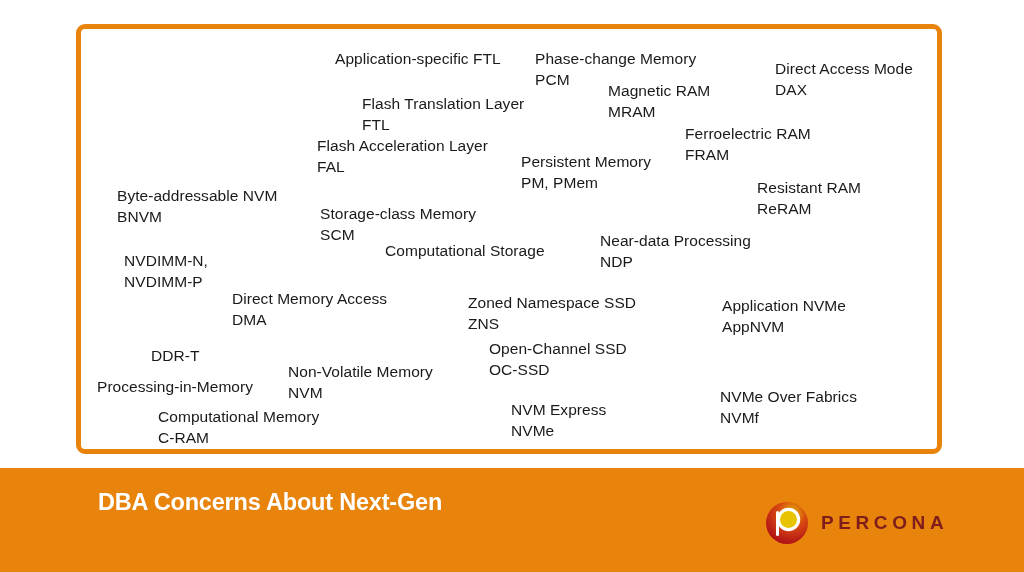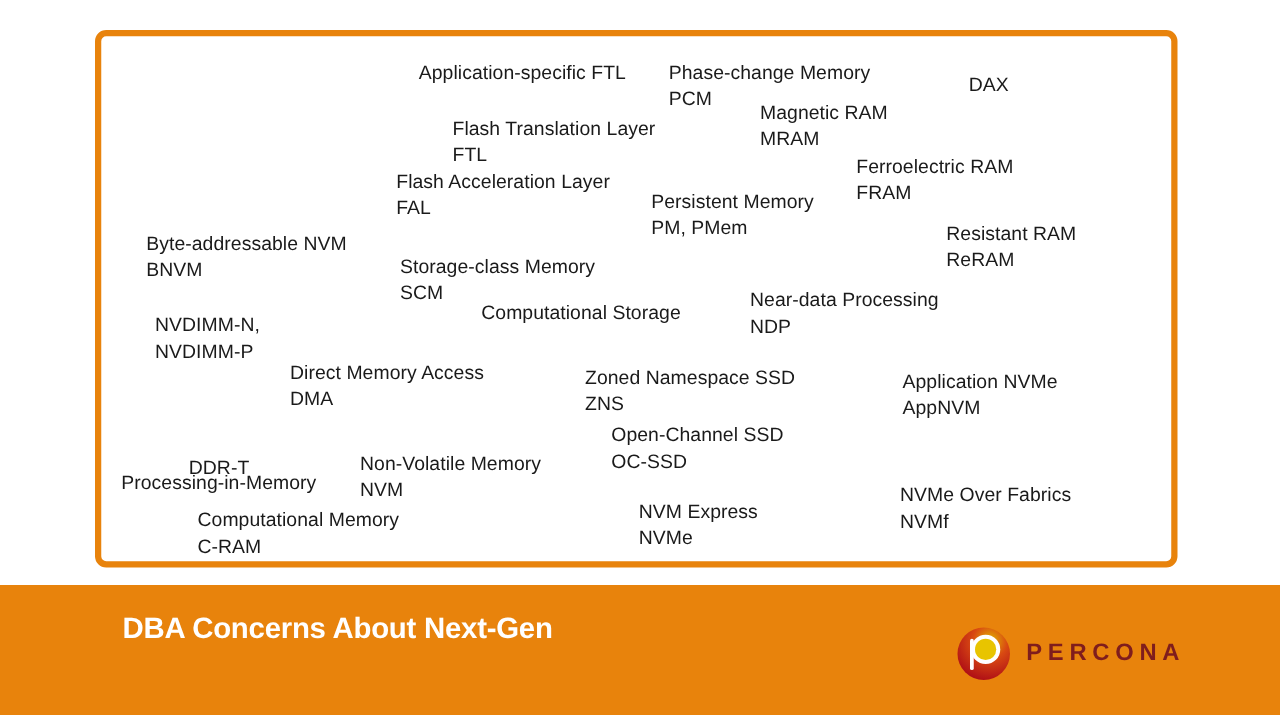--- a/index.html
+++ b/index.html
@@ -127,20 +127,21 @@
 
   <div id="terms-layer">
       <div class="term single" style="left: 335px; top: 48px;">
         <span class="full">Application-specific FTL</span>
       </div>
       <div class="term" style="left: 535px; top: 48px;">
         <span class="full">Phase-change Memory</span>
         <span class="abbr">PCM</span>
       </div>
       <div class="term" style="left: 775px; top: 58px;">
+        <span class="full">Direct Access Mode</span>
         <span class="abbr">DAX</span>
       </div>
       <div class="term" style="left: 362px; top: 93px;">
         <span class="full">Flash Translation Layer</span>
         <span class="abbr">FTL</span>
       </div>
       <div class="term" style="left: 608px; top: 80px;">
         <span class="full">Magnetic RAM</span>
         <span class="abbr">MRAM</span>
       </div>
@@ -188,21 +189,21 @@
         <span class="abbr">ZNS</span>
       </div>
       <div class="term" style="left: 722px; top: 295px;">
         <span class="full">Application NVMe</span>
         <span class="abbr">AppNVM</span>
       </div>
       <div class="term" style="left: 489px; top: 338px;">
         <span class="full">Open-Channel SSD</span>
         <span class="abbr">OC-SSD</span>
       </div>
-      <div class="term single" style="left: 151px; top: 364px;">
+      <div class="term single" style="left: 151px; top: 345px;">
         <span class="full">DDR-T</span>
       </div>
       <div class="term" style="left: 288px; top: 361px;">
         <span class="full">Non-Volatile Memory</span>
         <span class="abbr">NVM</span>
       </div>
       <div class="term" style="left: 97px; top: 376px;">
         <span class="full">Processing-in-Memory</span>
       </div>
       <div class="term" style="left: 720px; top: 386px;">

